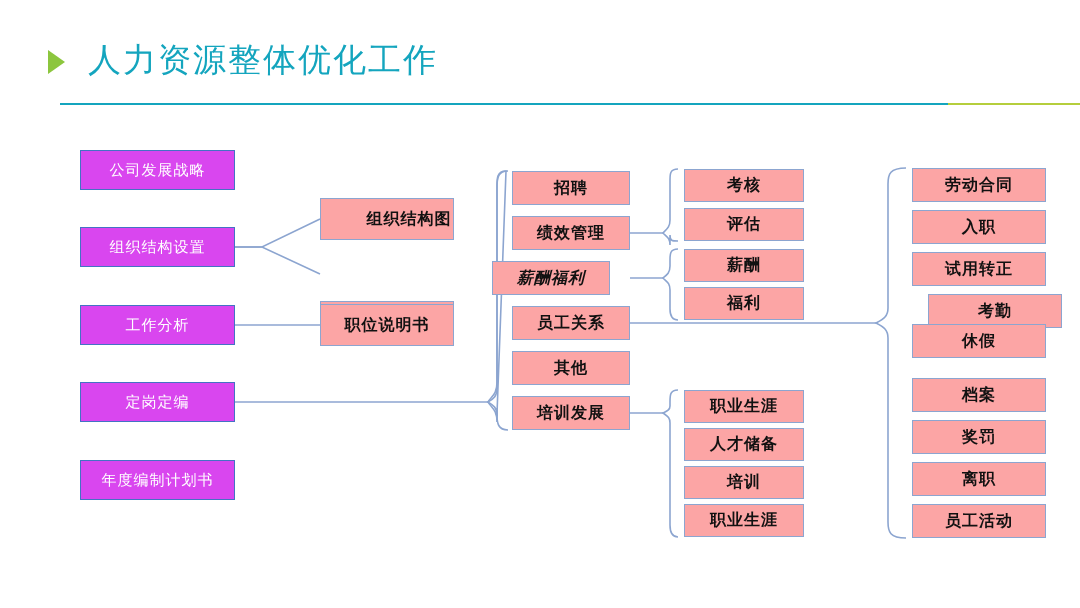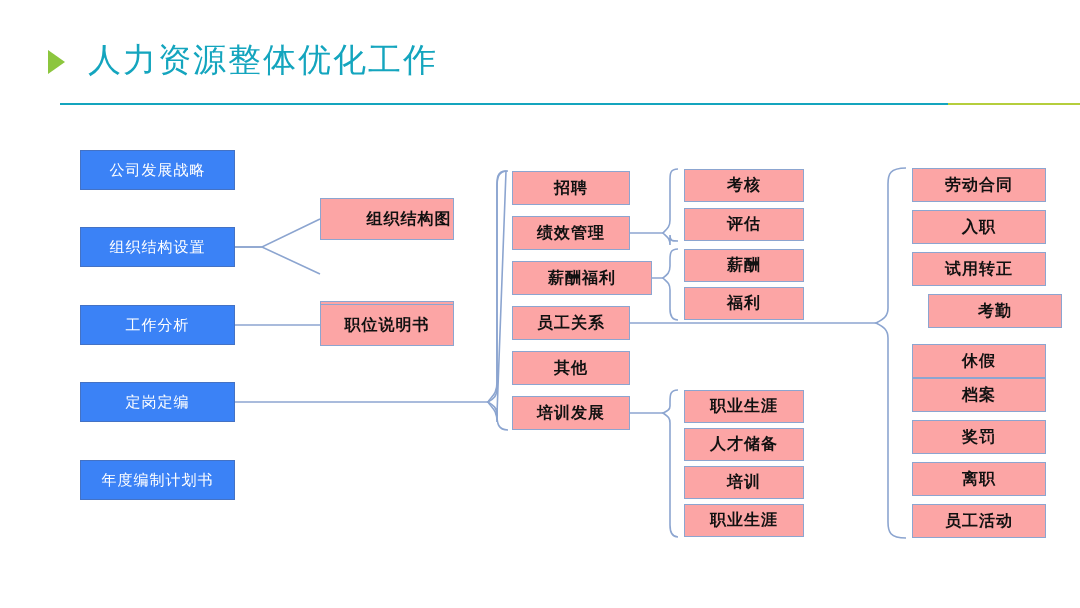--- a/index.html
+++ b/index.html
@@ -66,21 +66,21 @@
   
   .node {
     position: absolute;
     box-sizing: border-box;
     display: flex;
     align-items: center;
     justify-content: center;
     white-space: nowrap;
   }
   .node-filled {
-    background: #3b82f6;
+    background: #d946ef;
     color: #ffffff;
     font-size: 15px;
     letter-spacing: 1px;
     border: 1px solid #4472C4;
   }
   .node-outline {
     background: #fca5a5;
     color: #111111;
     font-size: 16px;
     letter-spacing: 1px;
@@ -162,39 +162,39 @@
   <div class="node node-filled" style="left:80px; top:185px; width:155px; height:40px;">工作分析</div>
   <div class="node node-filled" style="left:80px; top:262px; width:155px; height:40px;">定岗定编</div>
   <div class="node node-filled" style="left:80px; top:340px; width:155px; height:40px;">年度编制计划书</div>
 
   <div class="node node-outline" style="left:320px; top:78px; width:134px; height:42px;padding-left:44px;">组织结构图</div>
   <div class="node node-outline" style="left:320px; top:133px; width:134px; height:42px;margin-top:48px;">机构责任</div>
   <div class="node node-outline" style="left:320px; top:184px; width:134px; height:42px;">职位说明书</div>
 
   <div class="node node-outline" style="left:512px; top:51px; width:118px; height:34px;">招聘</div>
   <div class="node node-outline" style="left:512px; top:96px; width:118px; height:34px;">绩效管理</div>
-  <div class="node node-outline" style="left:512px; top:141px; width:140px; height:34px;">薪酬福利</div>
+  <div class="node node-outline" style="left:492px; top:141px; width:118px; height:34px;font-style:italic;">薪酬福利</div>
   <div class="node node-outline" style="left:512px; top:186px; width:118px; height:34px;">员工关系</div>
   <div class="node node-outline" style="left:512px; top:231px; width:118px; height:34px;">其他</div>
   <div class="node node-outline" style="left:512px; top:276px; width:118px; height:34px;">培训发展</div>
 
   <div class="node node-outline" style="left:684px; top:49px; width:120px; height:33px;">考核</div>
   <div class="node node-outline" style="left:684px; top:88px; width:120px; height:33px;">评估</div>
 
   <div class="node node-outline" style="left:684px; top:129px; width:120px; height:33px;">薪酬</div>
   <div class="node node-outline" style="left:684px; top:167px; width:120px; height:33px;">福利</div>
 
   <div class="node node-outline" style="left:684px; top:270px; width:120px; height:33px;">职业生涯</div>
   <div class="node node-outline" style="left:684px; top:308px; width:120px; height:33px;">人才储备</div>
   <div class="node node-outline" style="left:684px; top:346px; width:120px; height:33px;">培训</div>
   <div class="node node-outline" style="left:684px; top:384px; width:120px; height:33px;">职业生涯</div>
 
   <div class="node node-outline" style="left:912px; top:48px; width:134px; height:34px;">劳动合同</div>
   <div class="node node-outline" style="left:912px; top:90px; width:134px; height:34px;">入职</div>
   <div class="node node-outline" style="left:912px; top:132px; width:134px; height:34px;">试用转正</div>
   <div class="node node-outline" style="left:912px; top:174px; width:134px; height:34px;margin-left:16px;">考勤</div>
-  <div class="node node-outline" style="left:912px; top:224px; width:134px; height:34px;">休假</div>
+  <div class="node node-outline" style="left:912px; top:204px; width:134px; height:34px;">休假</div>
   <div class="node node-outline" style="left:912px; top:258px; width:134px; height:34px;">档案</div>
   <div class="node node-outline" style="left:912px; top:300px; width:134px; height:34px;">奖罚</div>
   <div class="node node-outline" style="left:912px; top:342px; width:134px; height:34px;">离职</div>
   <div class="node node-outline" style="left:912px; top:384px; width:134px; height:34px;">员工活动</div>
 
 </div>
 
 </body></html>

